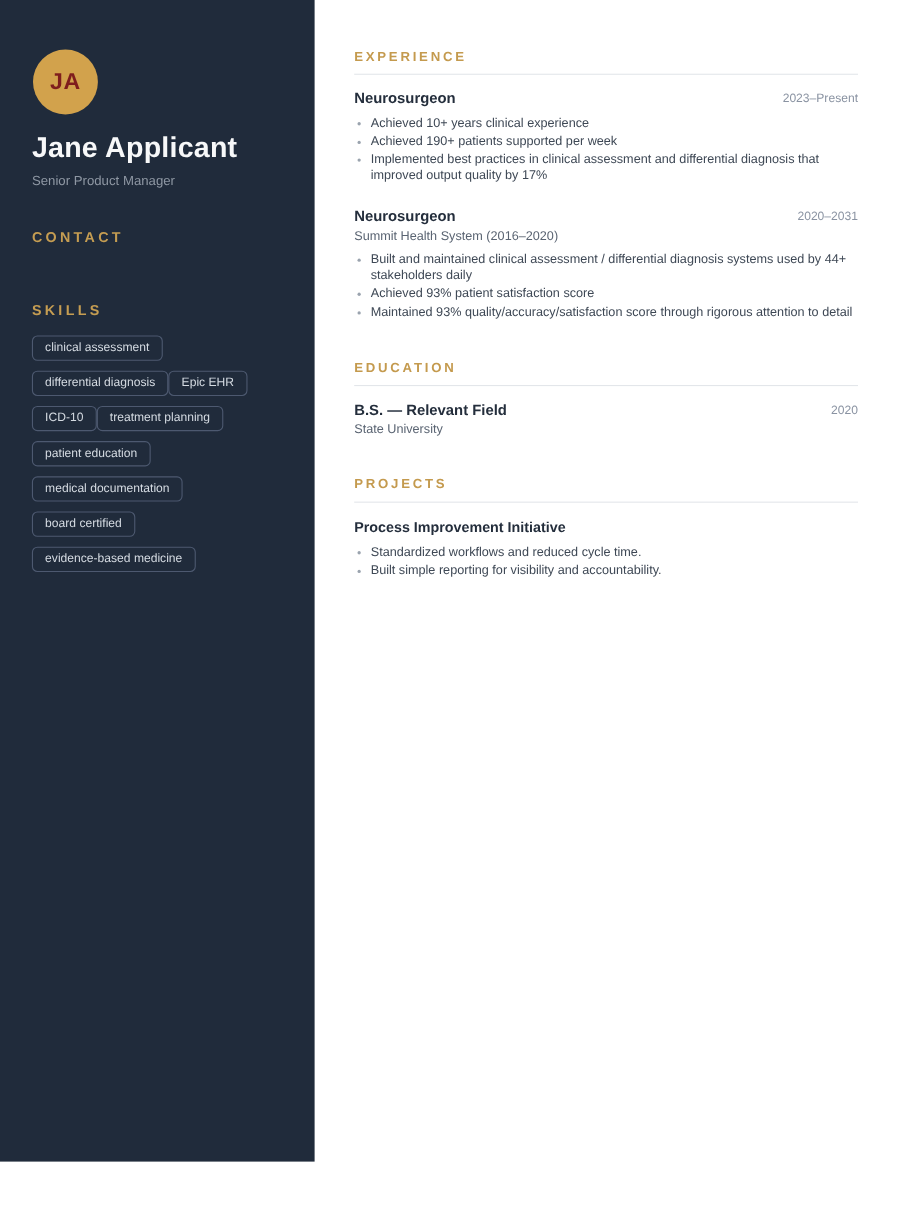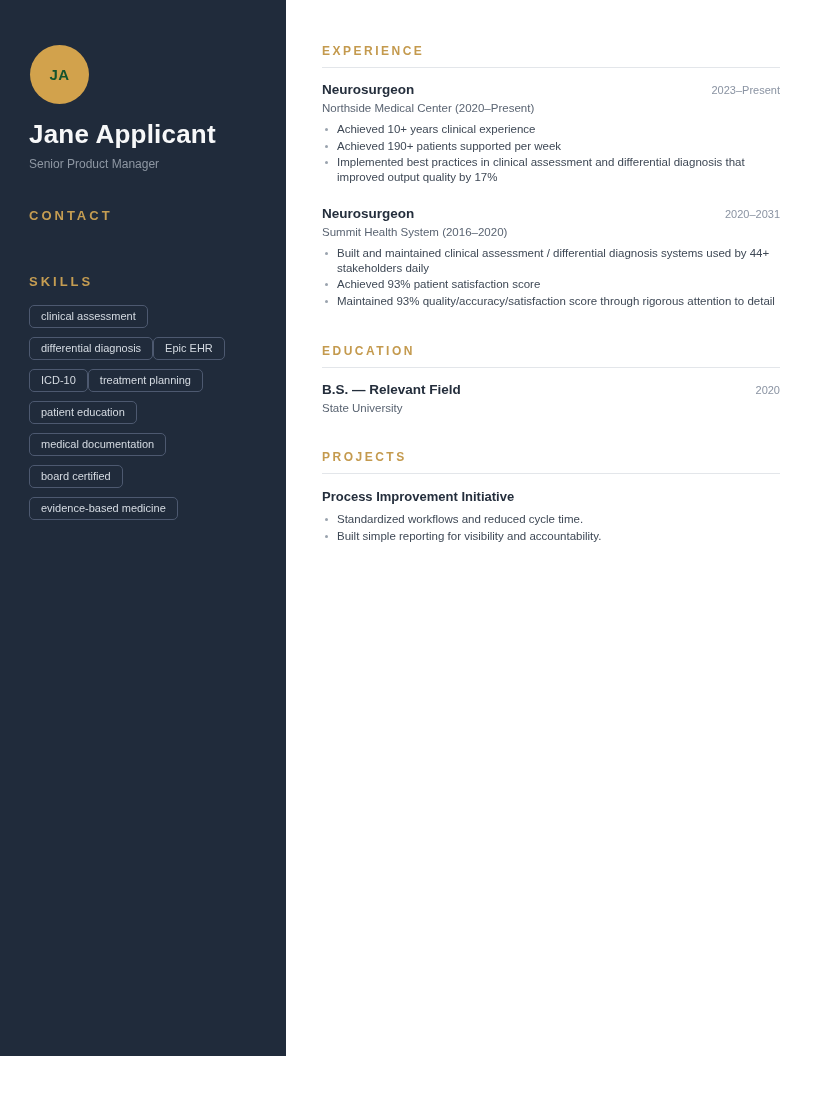--- a/index.html
+++ b/index.html
@@ -29,22 +29,22 @@
     min-width: 286px;
     height: 1056px;
     background: #202b3b;
     padding: 45px 28px 0 29px;
   }
   .avatar {
     width: 59px;
     height: 59px;
     border-radius: 50%;
     background: #d2a24c;
-    color: #14532d;
-    font-size: 15px;
+    color: #7f1d1d;
+    font-size: 21px;
     font-weight: bold;
     letter-spacing: 0.5px;
     display: flex;
     align-items: center;
     justify-content: center;
     margin: 0 0 15px 1px;
   }
   .name {
     font-size: 26px;
     font-weight: bold;
@@ -180,21 +180,20 @@
     <main class="main">
 
       <section class="section">
         <h2 class="section-heading">EXPERIENCE</h2>
 
         <div class="entry">
           <div class="entry-header">
             <span class="entry-role">Neurosurgeon</span>
             <span class="entry-dates">2023–Present</span>
           </div>
-          <div class="entry-org">Northside Medical Center (2020–Present)</div>
           <ul class="bullets">
             <li>Achieved 10+ years clinical experience</li>
             <li>Achieved 190+ patients supported per week</li>
             <li>Implemented best practices in clinical assessment and differential diagnosis that improved output quality by 17%</li>
           </ul>
         </div>
 
         <div class="entry">
           <div class="entry-header">
             <span class="entry-role">Neurosurgeon</span>

